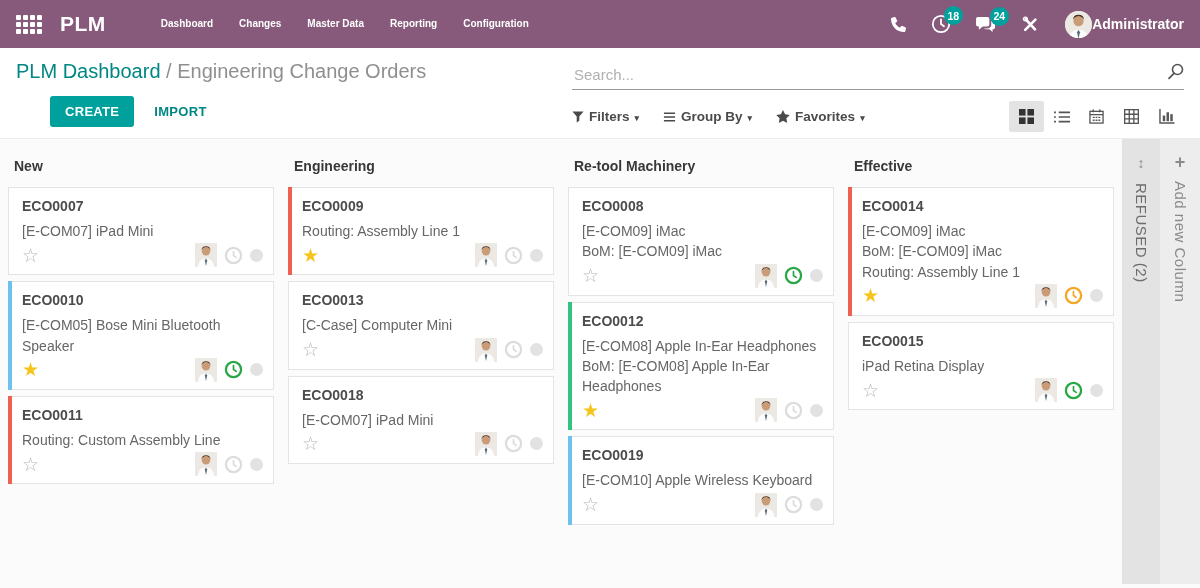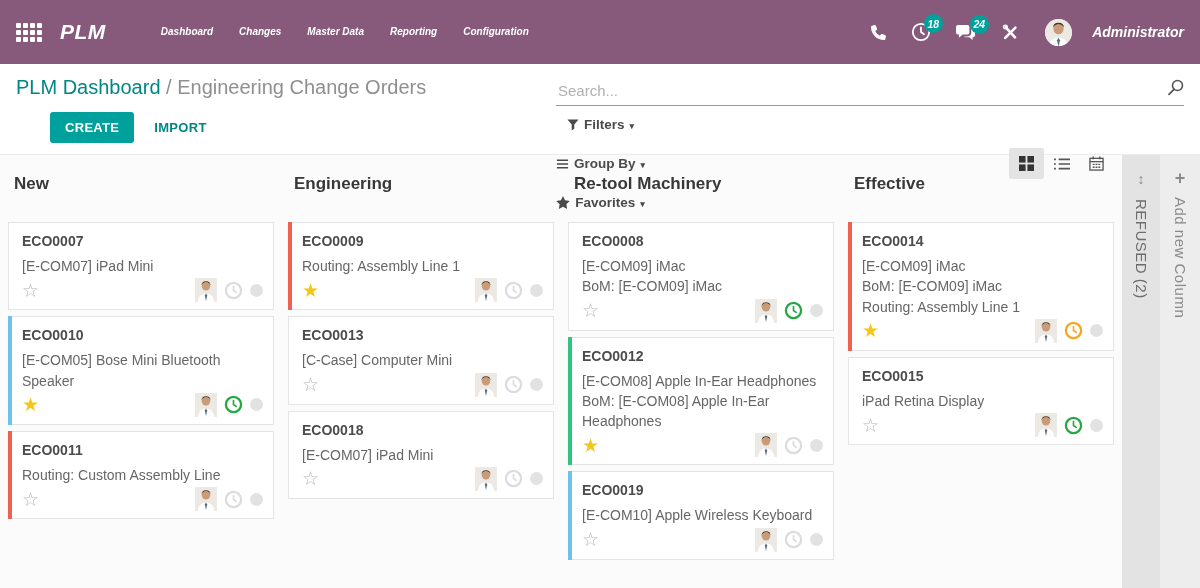--- a/index.html
+++ b/index.html
@@ -1,70 +1,70 @@
 <!DOCTYPE html>
 <html style="--navbar-bg: #875A7B; --accent: #00A09D; --link: #008784; --badge-bg: #00A09D; --star-on: #f5c51c; --star-off: #b5b5b5;"><head>
 <meta charset="utf-8">
 <style>
   * { margin:0; padding:0; box-sizing:border-box; }
   html,body { width:1200px; height:588px; overflow:hidden;
     font-family:"Liberation Sans", sans-serif; background:#fbfbfb; }
 
   
-  .navbar { height:64px; background:var(--navbar-bg,#875A7B); display:flex;
-    align-items:center; padding:0 16px; color:#fff;font-style:italic; }
+  .navbar { height:48px; background:var(--navbar-bg,#875A7B); display:flex;
+    align-items:center; padding:0 16px; color:#fff; }
   .apps-grid { display:grid; grid-template-columns:repeat(4,5px); grid-template-rows:repeat(3,5px);
     gap:2px; cursor:pointer; }
   .apps-grid i { background:#fff; border-radius:1px; }
   .app-name { font-size:21px; font-weight:bold; margin-left:18px; letter-spacing:.5px; cursor:pointer; }
   .nav-menu { display:flex; margin-left:42px; height:52px; align-items:center; }
   .nav-menu .item { font-size:10px; font-weight:600; padding:0 13px; line-height:52px; cursor:pointer; }
   .nav-right { margin-left:auto; display:flex; align-items:center; gap:25px; }
   .nav-icon { position:relative; cursor:pointer; display:flex; align-items:center;text-align:center; }
   .badge { position:absolute; top:-8px; right:-12px; background:var(--badge-bg,#00A09D);
     color:#fff; font-size:10.5px; font-weight:bold; min-width:19px; height:19px; border-radius:10px;
     display:flex; align-items:center; justify-content:center; padding:0 4px; }
-  .user { display:flex; align-items:center; gap:20px; cursor:pointer; }
+  .user { display:flex; align-items:center; gap:0; cursor:pointer; }
   .user-name { font-size:14px; font-weight:600; }
   .nav-avatar { width:27px; height:27px; border-radius:50%; overflow:hidden; background:#e9e6e1; }
 
   
   .control-panel { background:#fff; padding:0 16px 0 16px; border-bottom:1px solid #ececec; height:91px; }
-  .cp-grid { display:grid; grid-template-columns:540px 1fr; height:100%; }
+  .cp-grid { display:grid; grid-template-columns:540px 1fr; column-gap:16px; height:100%; }
   .cp-left { padding-top:12px; }
   .breadcrumb { font-size:20px; color:#8f8f8f; white-space:nowrap; }
   .breadcrumb .link { color:var(--link,#008784); cursor:pointer; }
   .cp-buttons { margin-top:13px; display:flex; align-items:center;padding-left:34px; }
   .btn-create { background:var(--accent,#00A09D); color:#fff; border:none; font-size:13px;
     font-weight:bold; padding:8px 15px; border-radius:3px; cursor:pointer; letter-spacing:.3px;
     font-family:"Liberation Sans",sans-serif; }
   .btn-import { background:none; border:none; color:var(--link,#008784); font-size:13px;
     font-weight:bold; margin-left:20px; cursor:pointer; letter-spacing:.3px;
     font-family:"Liberation Sans",sans-serif;text-align:center; }
   .cp-right { display:flex; flex-direction:column; }
   .search-wrap { position:relative; margin-top:14px; border-bottom:1px solid #9a9a9a;text-decoration:underline; }
   .search-wrap input { width:100%; border:none; outline:none; font-size:15px; padding:4px 26px 6px 2px;
     color:#555; background:transparent; font-family:"Liberation Sans",sans-serif; }
   .search-wrap input::placeholder { color:#b0b0b0; }
   .search-icon { position:absolute; right:0; bottom:5px; cursor:pointer; }
   .cp-row2 { display:flex; align-items:center; justify-content:space-between; margin-top:11px; }
-  .filter-group { display:flex; align-items:center; gap:24px;flex-direction:column; }
+  .filter-group { display:flex; align-items:center; gap:24px; }
   .filter-item { display:flex; align-items:center; gap:5px; font-size:13.5px; font-weight:bold;
     color:#4a4a4a; cursor:pointer; }
   .caret { font-size:9px; color:#4a4a4a; margin-top:2px; }
   .view-switcher { display:flex; align-items:center; }
   .view-btn { width:35px; height:31px; display:flex; align-items:center; justify-content:center;
     cursor:pointer; border-radius:2px; }
   .view-btn.active { background:#e3e3e3; }
 
   
   .kanban { display:flex; height:445px; background:#fbfbfb; }
   .kanban-columns { display:flex; }
   .kanban-column { width:280px; padding:0 6px 0 8px; }
-  .column-title { font-size:17px; font-weight:bold; color:#383838; margin:19px 6px 28px; cursor:pointer; }
+  .column-title { font-size:14px; font-weight:bold; color:#383838; margin:19px 6px 13px; cursor:pointer; }
   .kanban-card { position:relative; background:#fff; border:1px solid #e4e4e4; margin-bottom:6px;
     padding:10px 10px 7px 13px; cursor:pointer; }
   .card-bar { position:absolute; left:-1px; top:-1px; bottom:-1px; width:4px; }
   .card-title { font-size:14px; font-weight:bold; color:#4c4c4c; margin-bottom:7px; }
   .card-line { font-size:14px; color:#666; line-height:1.45; }
   .card-footer { display:flex; align-items:center; margin-top:2px; }
   .card-star { font-size:19px; line-height:19px; color:var(--star-off,#b5b5b5); cursor:pointer; }
   .card-star.on { color:var(--star-on,#f5c51c); }
   .footer-right { margin-left:auto; display:flex; align-items:center; gap:7px; }
   .avatar-sm { width:22px; height:24px; display:block; }

